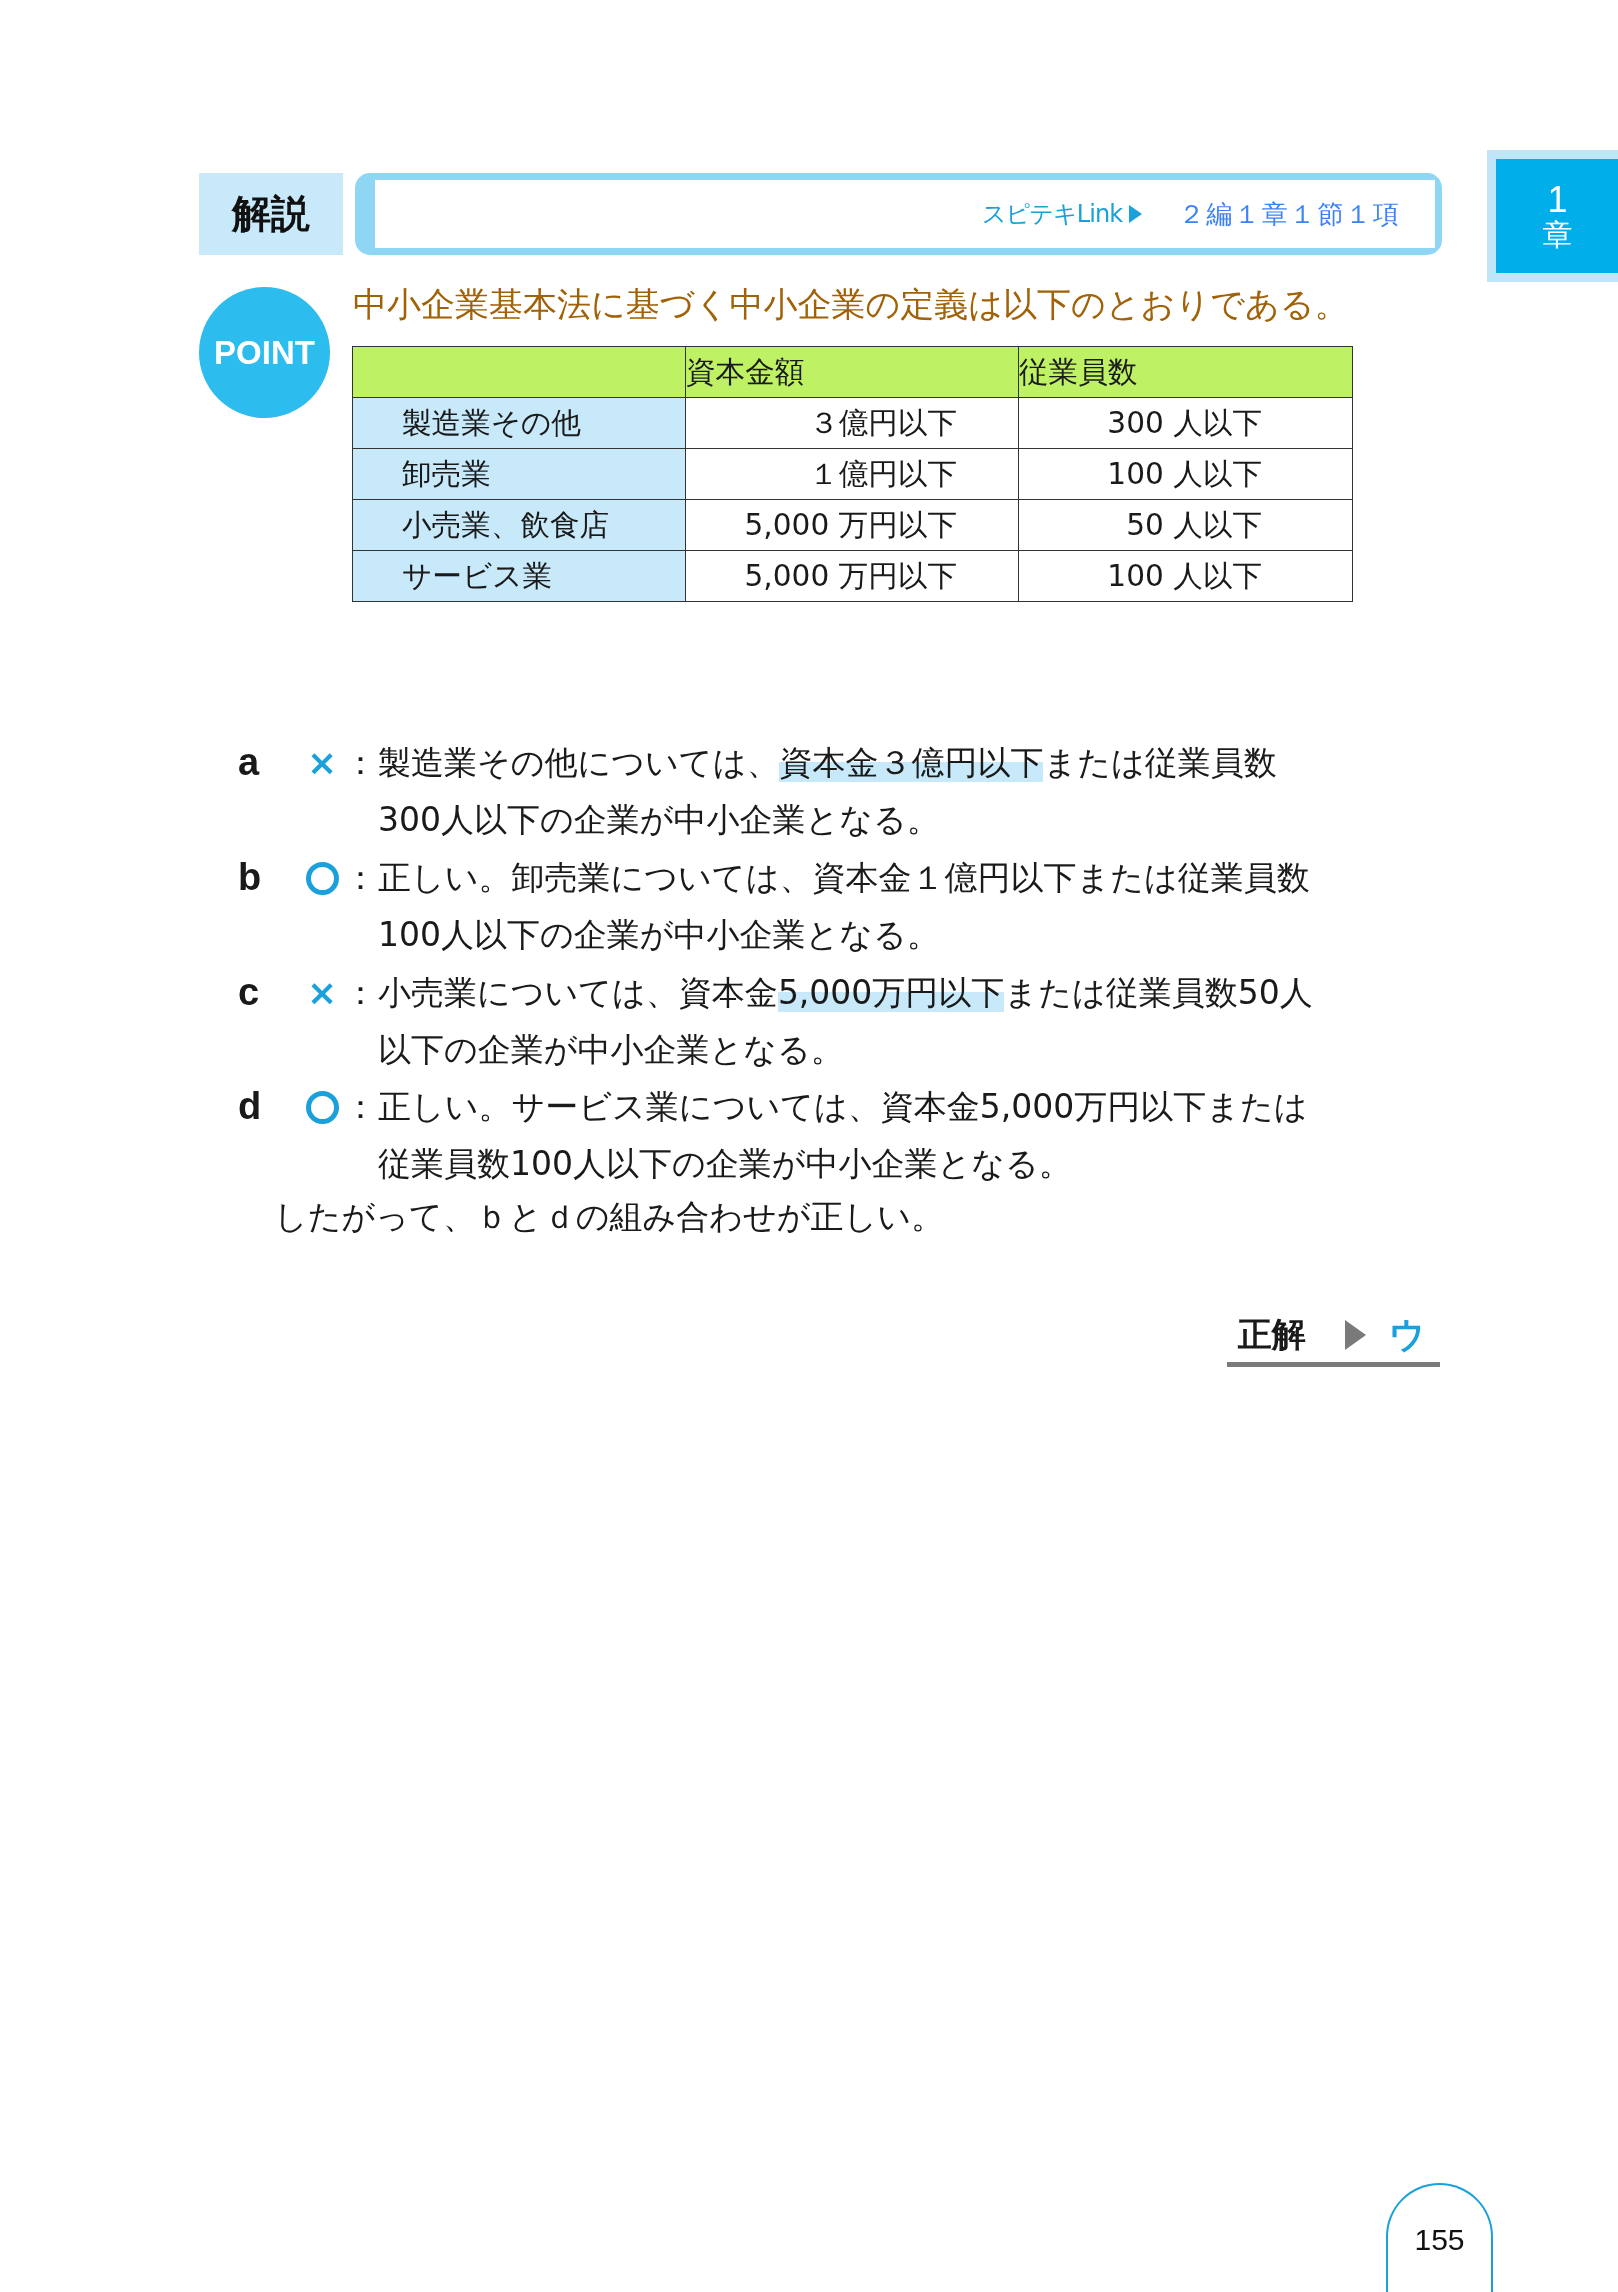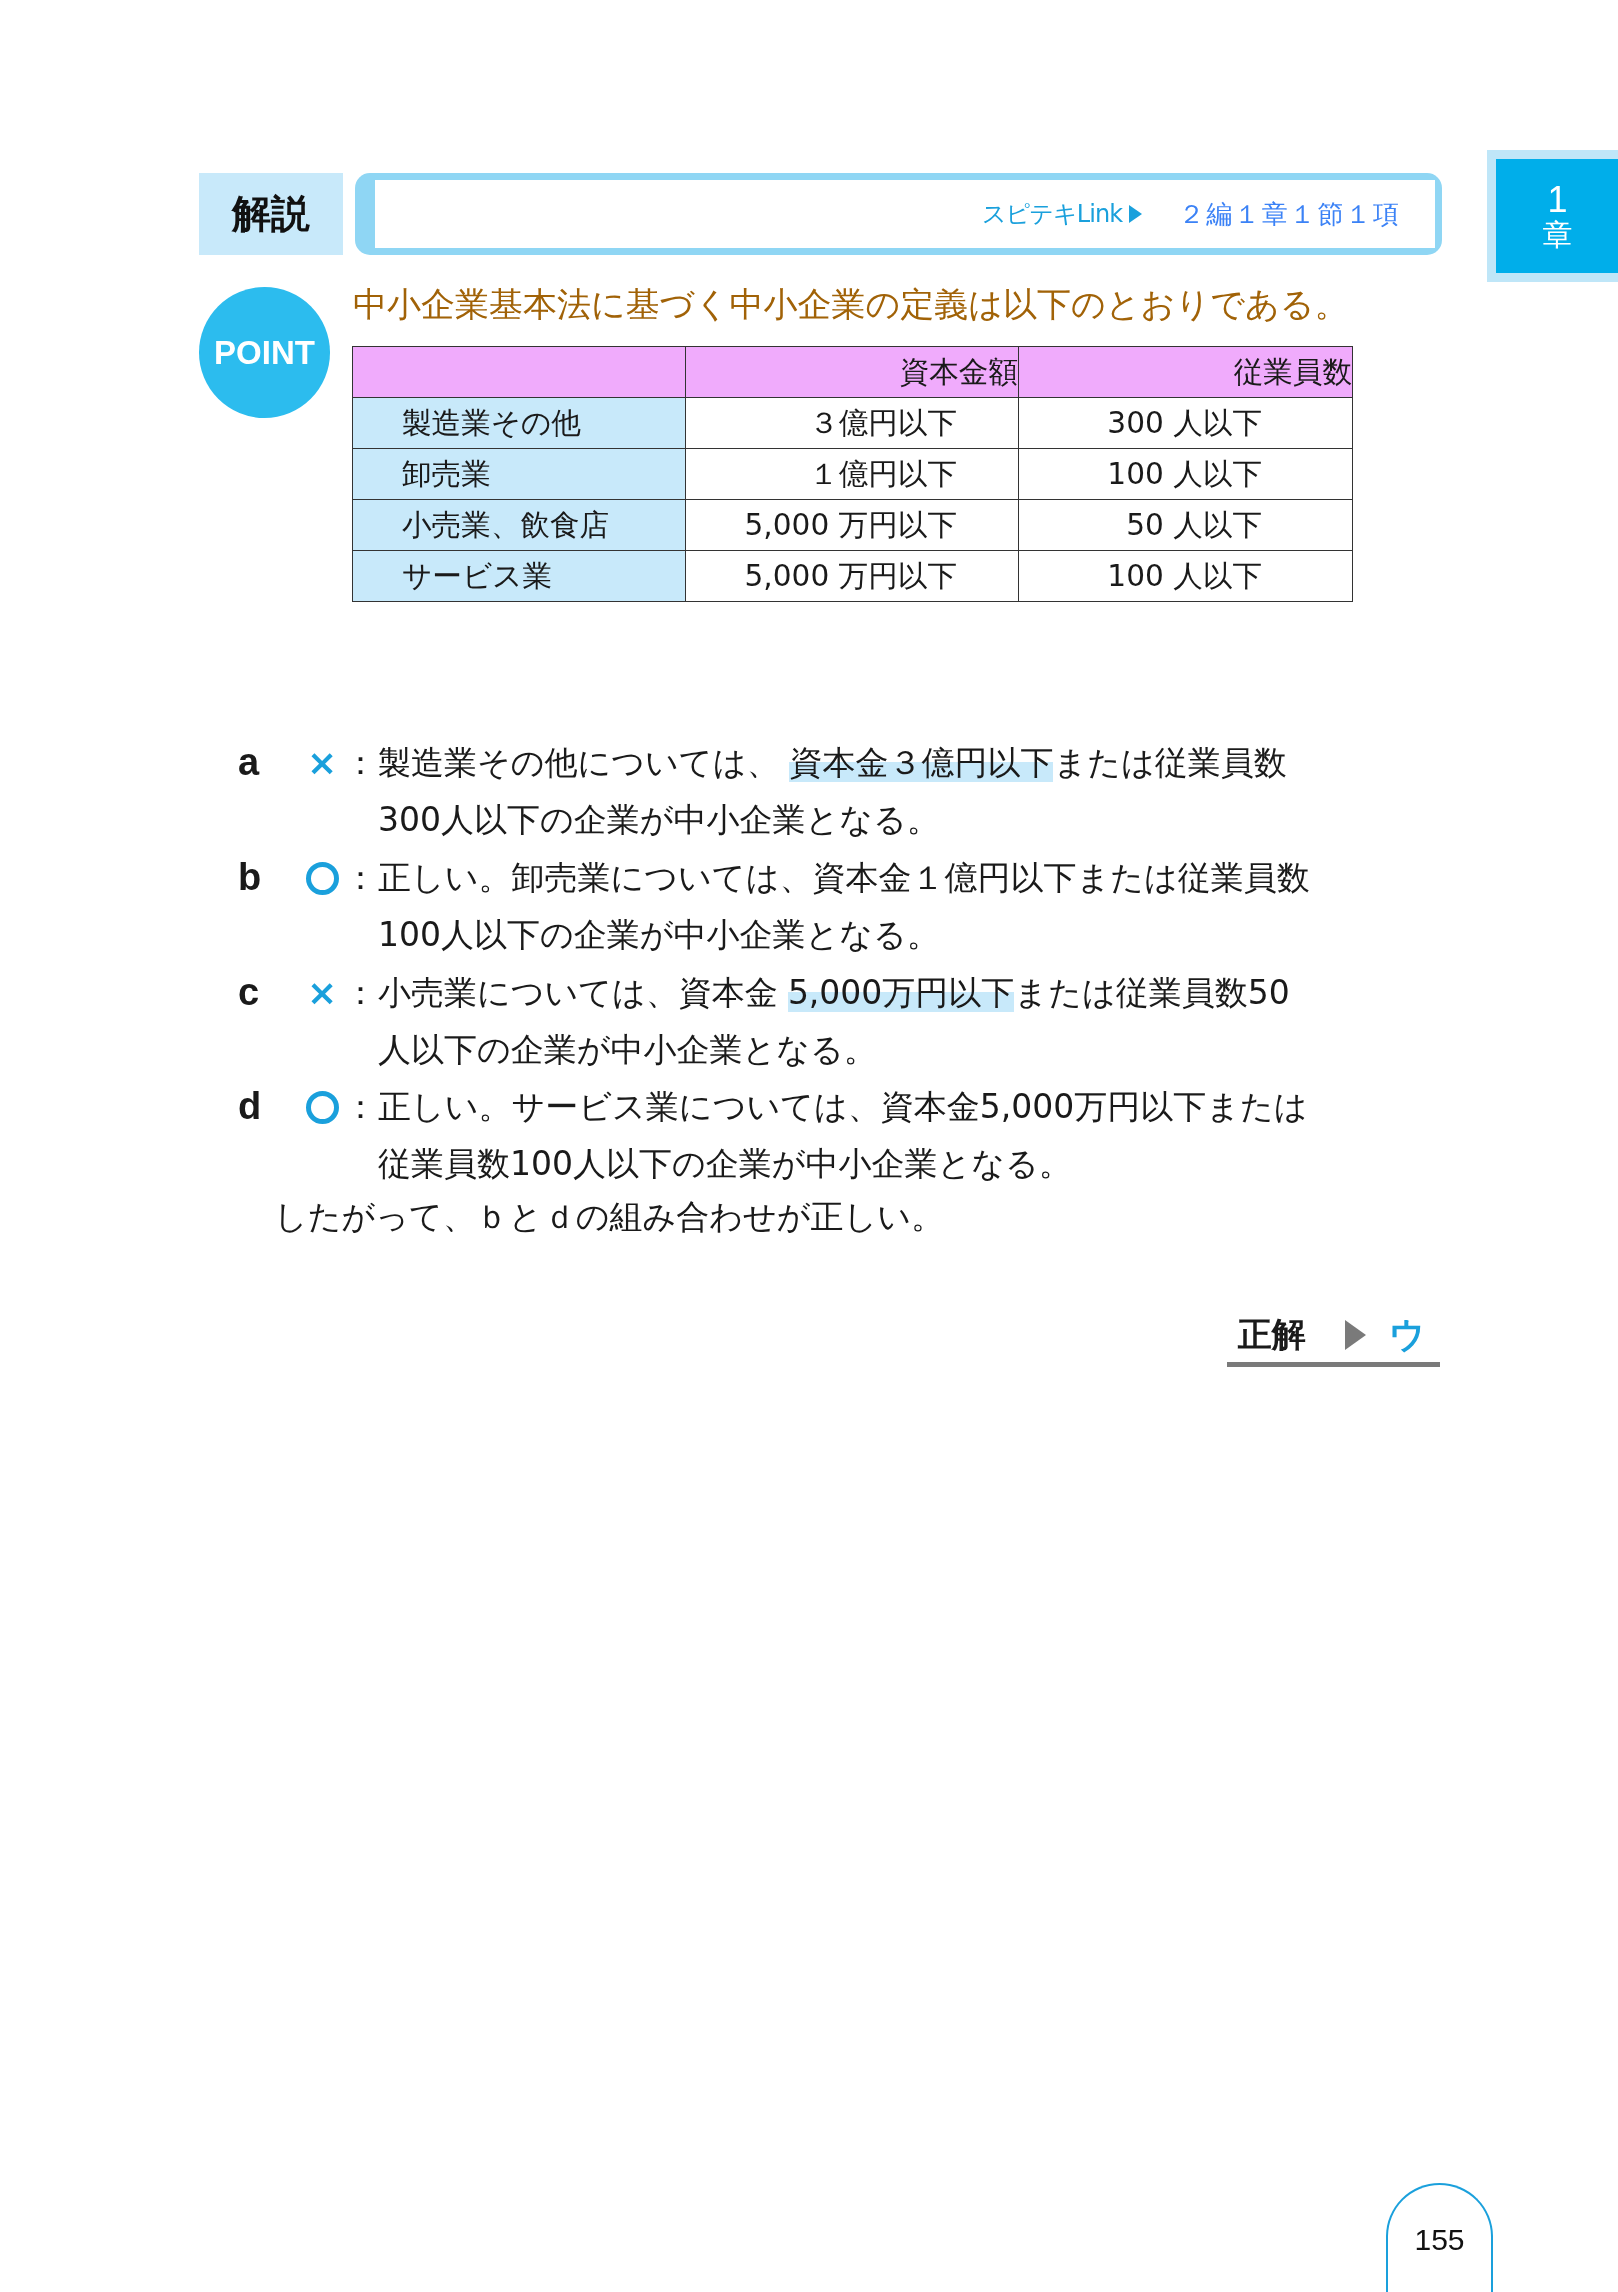--- a/index.html
+++ b/index.html
@@ -60,37 +60,37 @@
     .def-table {
       left: 352px; top: 346px; border-collapse: collapse;
       font-size: 29.6px;
     }
     .def-table td {
       border: 1.8px solid #333; height: 51px; padding: 0; box-sizing: border-box;
     }
     .def-table .c0 { width: 333px; background: #c8e9fa; padding-left: 49px; text-align: left; margin-left: 12px; }
     .def-table .c1 { width: 333px; text-align: right; padding-right: 61px; }
     .def-table .c2 { width: 334px; text-align: right; padding-right: 90px; }
-    .def-table tr.head td { background: #f0abfc; text-align: right; padding: 0; font-family: Liberation Serif, serif; }
+    .def-table tr.head td { background: #bef264; text-align: left; padding: 0; font-family: Liberation Serif, serif; }
 
     
     .item { left: 238px; width: 1254px; font-size: 33px; line-height: 57px; }
     .item .letter {
       position: absolute; left: 0; top: 0; width: 45px;
       font-family: "Liberation Sans", sans-serif; font-weight: bold; font-size: 38px;
     }
     .item .mark { position: absolute; left: 66px; top: 0; width: 36px; text-align: center; color: #1aa0dc; font-weight: bold; }
     .mark-x { font-size: 36px; }
     .mark-o {
       display: inline-block; width: 23px; height: 23px; border: 5.4px solid #1aa0dc; border-radius: 50%;
       margin-top: 12.5px; box-sizing: content-box;
     }
     .item .colon { position: absolute; left: 106px; top: 0; }
     .item .text { margin-left: 140px; width: 940px; }
-    .hl { background: linear-gradient(to bottom, transparent 50%, #c8e9fa 50%); margin-left: 10px; }
+    .hl { background: linear-gradient(to bottom, transparent 50%, #c8e9fa 50%); }
 
     .conclusion { left: 274px; top: 1195px; font-size: 33px; }
 
     
     .answer {
       left: 1227px; top: 1308px; width: 213px; height: 59px;
       border-bottom: 5.4px solid #7a7a7a; box-sizing: border-box;
       display: flex; align-items: center;
     }
     .answer-label { font-size: 34px; font-weight: bold; margin-left: 10.7px; }

